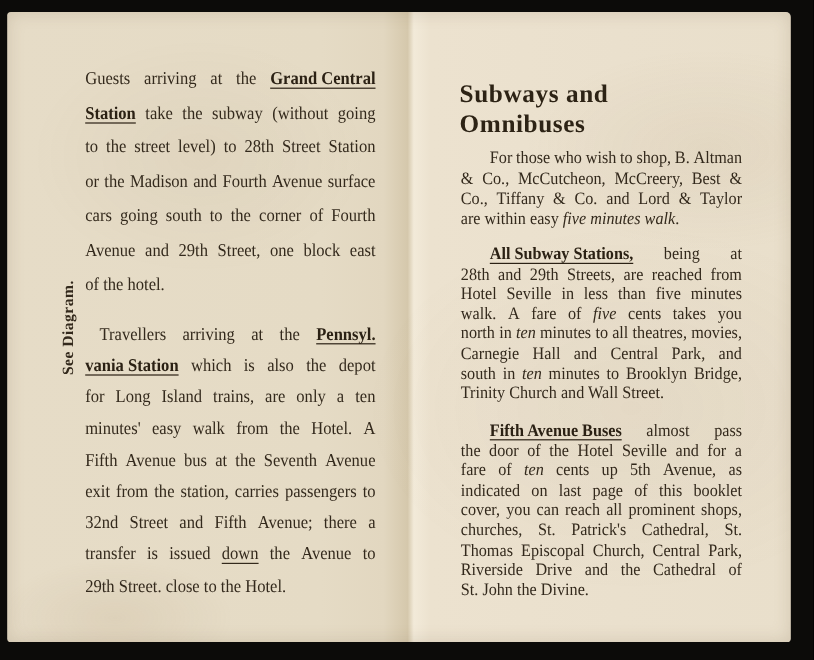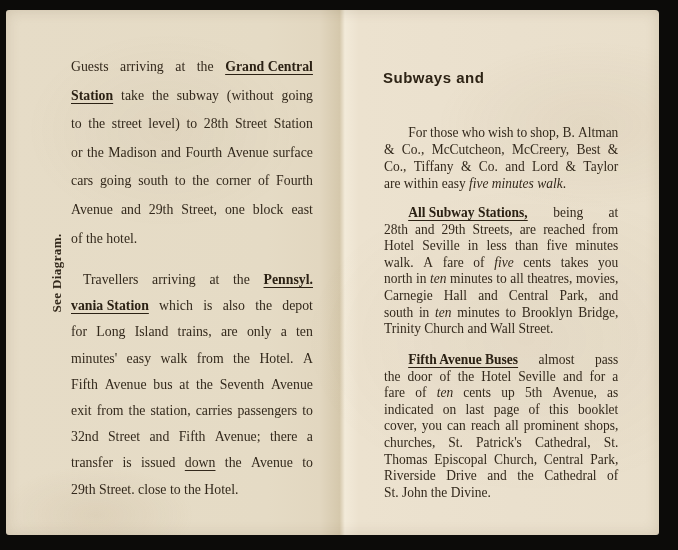--- a/index.html
+++ b/index.html
@@ -50,22 +50,22 @@
 
   .bu {
     font-weight:700; color:#2b2114;
     text-decoration:underline; text-decoration-thickness:1.4px; text-underline-offset:2.5px;
   }
   .u  { text-decoration:underline; text-decoration-thickness:1.2px; text-underline-offset:2.5px; }
   .i  { font-style:italic; }
 
   .heading {
     position:absolute; left:377px; top:56px;
-    font-family:Liberation Sans, sans-serif; font-weight:bold;
-    font-size:15px; line-height:24.5px; letter-spacing:0.5px;
+    font-family:Liberation Serif, serif; font-weight:bold;
+    font-size:21px; line-height:24.5px; letter-spacing:0.5px;
     color:#2d2315;
   }
 </style>
 </head>
 <body>
 
 <div class="stage">
   <div class="paper">
 
     <div class="side-note">See Diagram.</div>
@@ -196,20 +196,21 @@
           <span class="w u">down</span>
           <span class="w">the</span>
           <span class="w">Avenue</span>
           <span class="w">to</span>
         </div>
         <div class="tline last"><span class="">29th Street. close to the Hotel.</span></div>
       </div>
 
     <div class="heading">
       <div>Subways and</div>
+      <div>Omnibuses</div>
     </div>
 
     <div class="tblock p-r1">
         <div class="tline" style="padding-left: 26px;">
           <span class="w">For</span>
           <span class="w">those</span>
           <span class="w">who</span>
           <span class="w">wish</span>
           <span class="w">to</span>
           <span class="w">shop,</span>

